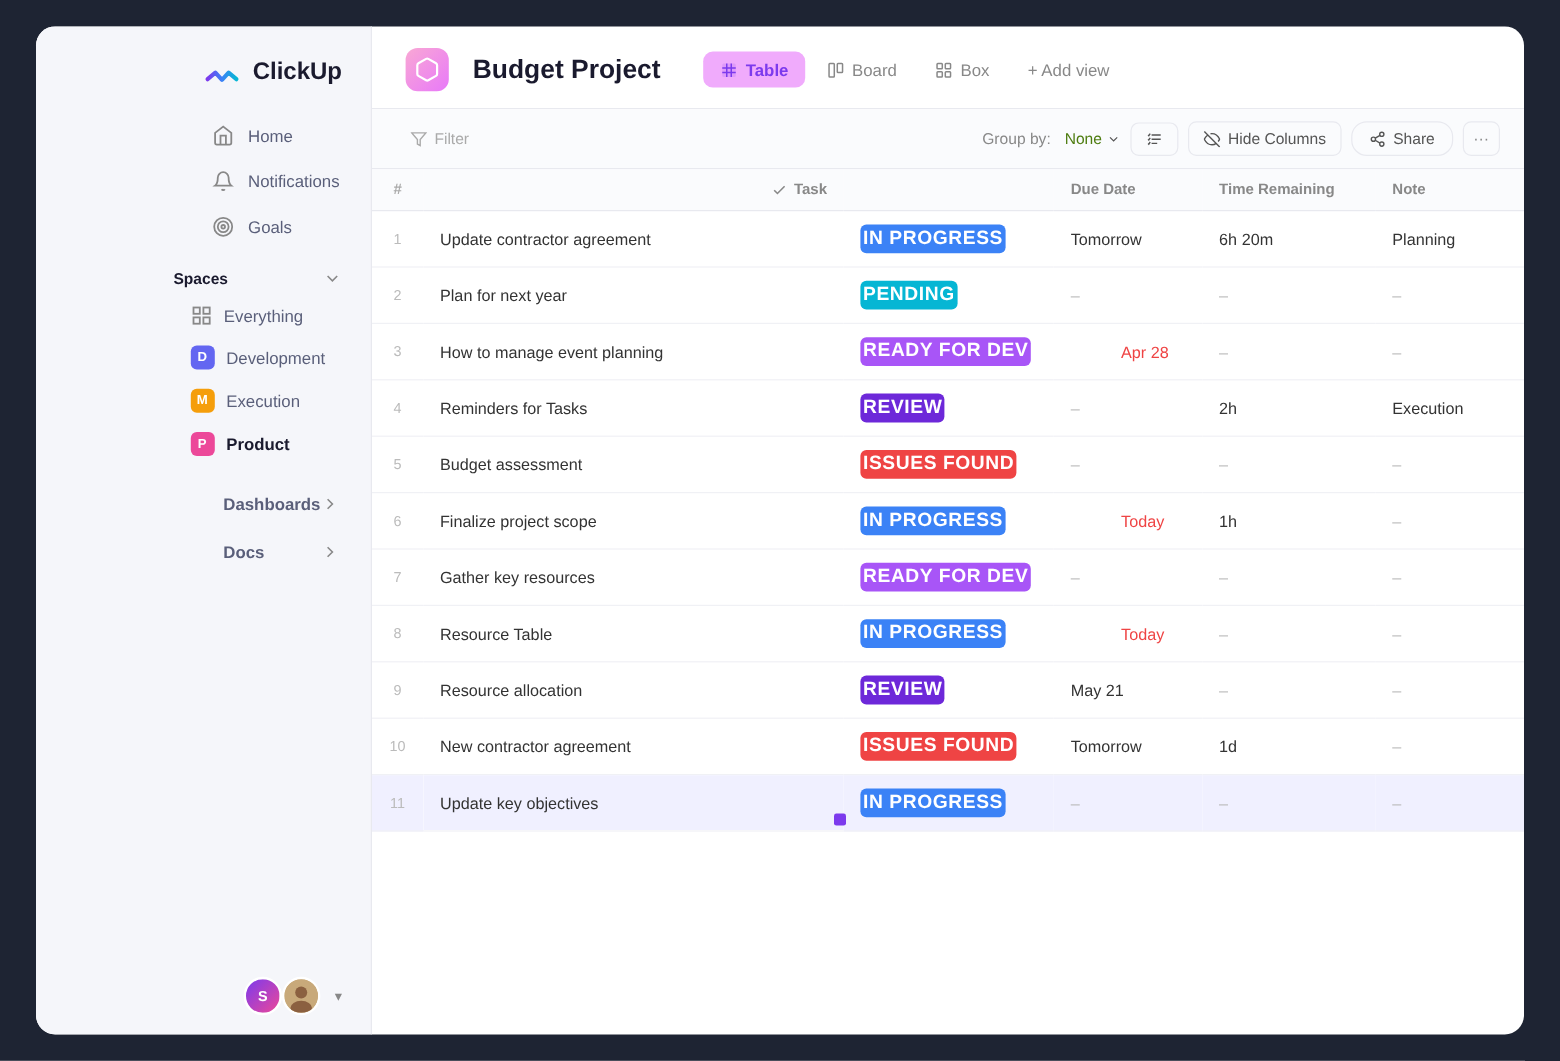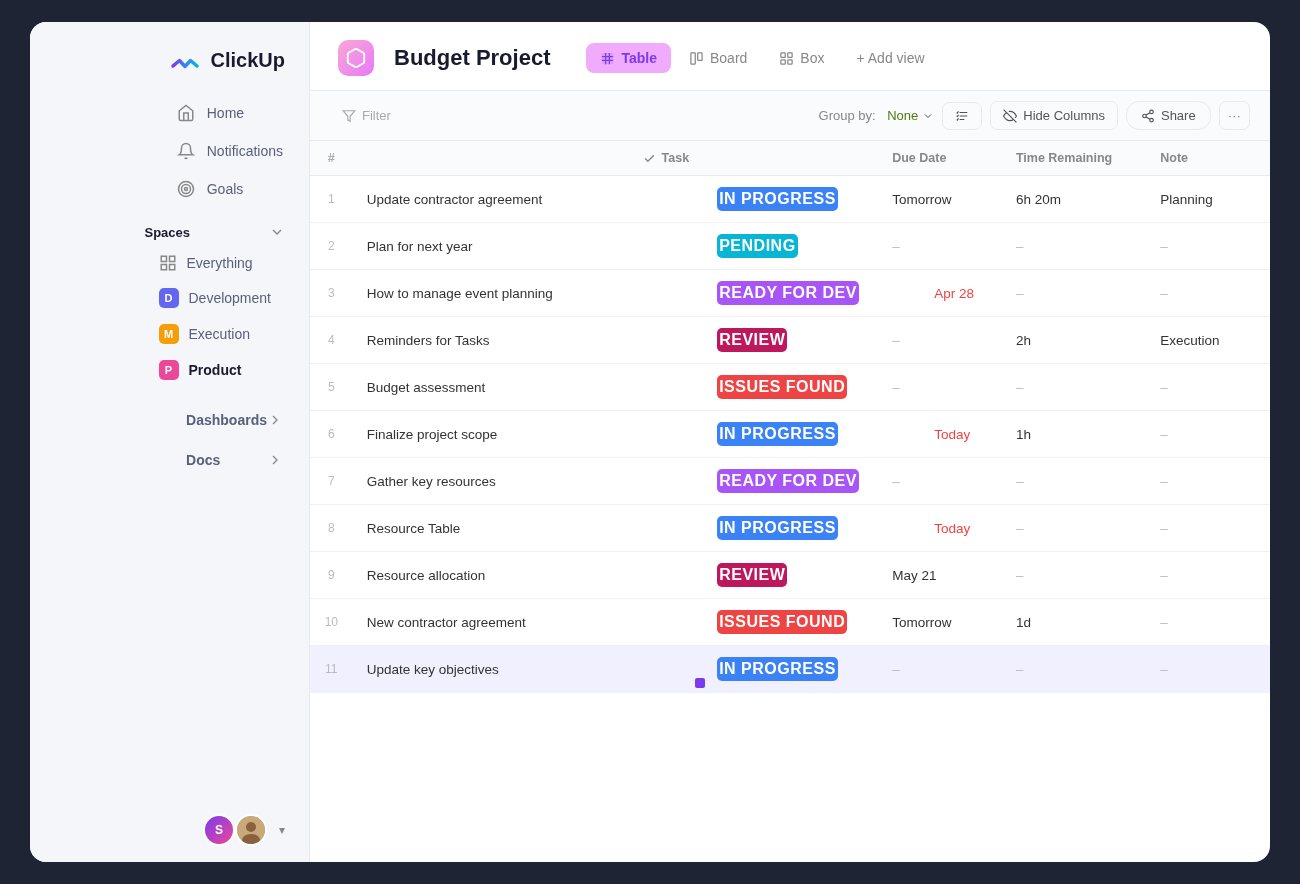--- a/index.html
+++ b/index.html
@@ -331,21 +331,21 @@
       padding: 3px 2px;
       border-radius: 5px;
       font-size: 16px;
       font-weight: 700;
       letter-spacing: 0.5px;
       white-space: nowrap;
     }
     .badge-in-progress { background: #3b82f6; color: #fff; }
     .badge-pending { background: #06b6d4; color: #fff; }
     .badge-ready-for-dev { background: #a855f7; color: #fff; }
-    .badge-review { background: #be185d; color: #fff; }
+    .badge-review { background: #6d28d9; color: #fff; }
     .badge-issues-found { background: #ef4444; color: #fff; }
     .dash { color: #bbb; }
     .date-red { color: #ef4444; font-weight: 500; margin-left: 42px; }
     .date-normal { color: #333; }
     .selected-row td { background: #f0f0ff; }
     .selected-row td:nth-child(2) { 
       position: relative;
     }
     .resize-handle {
       position: absolute;

